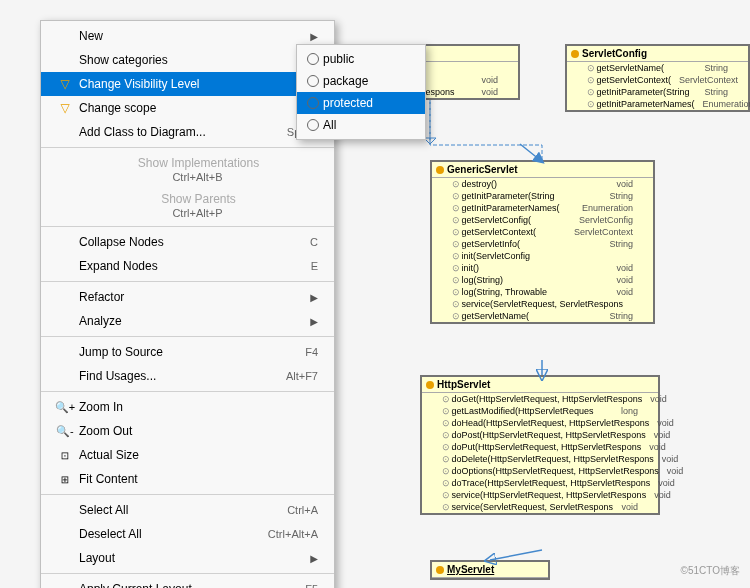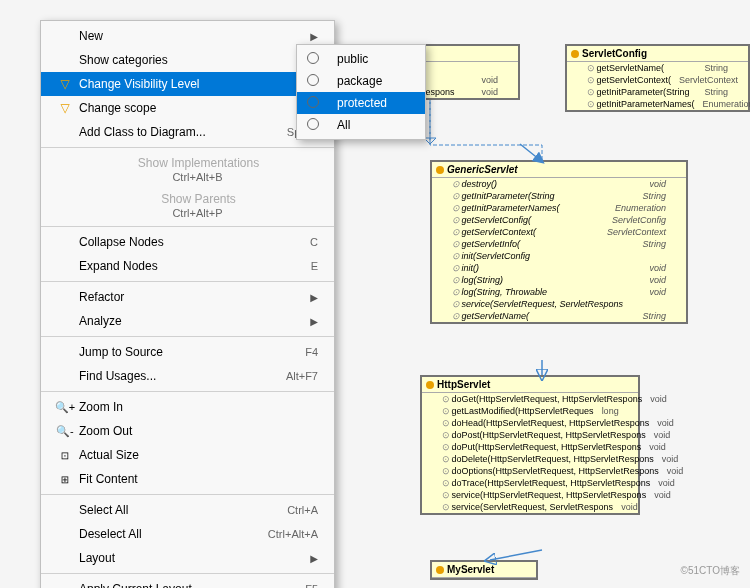--- a/index.html
+++ b/index.html
@@ -130,22 +130,22 @@
       width: 130px;
       background: #f8f8f8;
       border: 1px solid #c0c0c0;
       box-shadow: 3px 3px 8px rgba(0,0,0,0.3);
       z-index: 101;
       padding: 3px 0;
     }
     .vis-item {
       padding: 4px 10px;
       display: flex;
-      align-items: flex-start;
-      gap: 18px;
+      align-items: center;
+      gap: 4px;
       cursor: pointer;
     }
     .radio-outer {
       width: 12px;
       height: 12px;
       border-radius: 50%;
       border: 1px solid #666;
       display: flex;
       align-items: center;
       justify-content: center;
@@ -210,21 +210,21 @@
       </div>
       <div class="uml-row">
         <span><span class="row-icon">⊙</span>getInitParameter(String</span>
         <span class="row-type">String</span>
       </div>
       <div class="uml-row">
         <span><span class="row-icon">⊙</span>getInitParameterNames(</span>
         <span class="row-type">Enumeration</span>
       </div>
     </div>
-    <div class="uml-box" style="left: 430px; top: 160px; width: 258px; font-style: italic;">
+    <div class="uml-box" style="left: 430px; top: 160px; width: 225px;">
       <div class="uml-title">
         <span class="icon-circle"></span>
         <span>GenericServlet</span>
       </div>
       <div class="uml-row">
         <span><span class="row-icon">⊙</span>destroy()</span>
         <span class="row-type">void</span>
       </div>
       <div class="uml-row">
         <span><span class="row-icon">⊙</span>getInitParameter(String</span>
@@ -264,21 +264,21 @@
       </div>
       <div class="uml-row">
         <span><span class="row-icon">⊙</span>service(ServletRequest, ServletRespons</span>
         <span class="row-type"></span>
       </div>
       <div class="uml-row">
         <span><span class="row-icon">⊙</span>getServletName(</span>
         <span class="row-type">String</span>
       </div>
     </div>
-    <div class="uml-box" style="left: 420px; top: 375px; width: 220px;">
+    <div class="uml-box" style="left: 420px; top: 375px; width: 240px;">
       <div class="uml-title">
         <span class="icon-circle"></span>
         <span>HttpServlet</span>
       </div>
       <div class="uml-row">
         <span><span class="row-icon">⊙</span>doGet(HttpServletRequest, HttpServletRespons</span>
         <span class="row-type">void</span>
       </div>
       <div class="uml-row">
         <span><span class="row-icon">⊙</span>getLastModified(HttpServletReques</span>
@@ -310,21 +310,21 @@
       </div>
       <div class="uml-row">
         <span><span class="row-icon">⊙</span>service(HttpServletRequest, HttpServletRespons</span>
         <span class="row-type">void</span>
       </div>
       <div class="uml-row">
         <span><span class="row-icon">⊙</span>service(ServletRequest, ServletRespons</span>
         <span class="row-type">void</span>
       </div>
     </div>
-    <div class="uml-box" style="left: 430px; top: 560px; width: 108px;">
+    <div class="uml-box" style="left: 430px; top: 560px; width: 120px; text-decoration: underline;">
       <div class="uml-title">
         <span class="icon-circle"></span>
         <span>MyServlet</span>
       </div>
     </div>
   </div>
 
 <div class="context-menu">
 
 <div class="menu-item">

